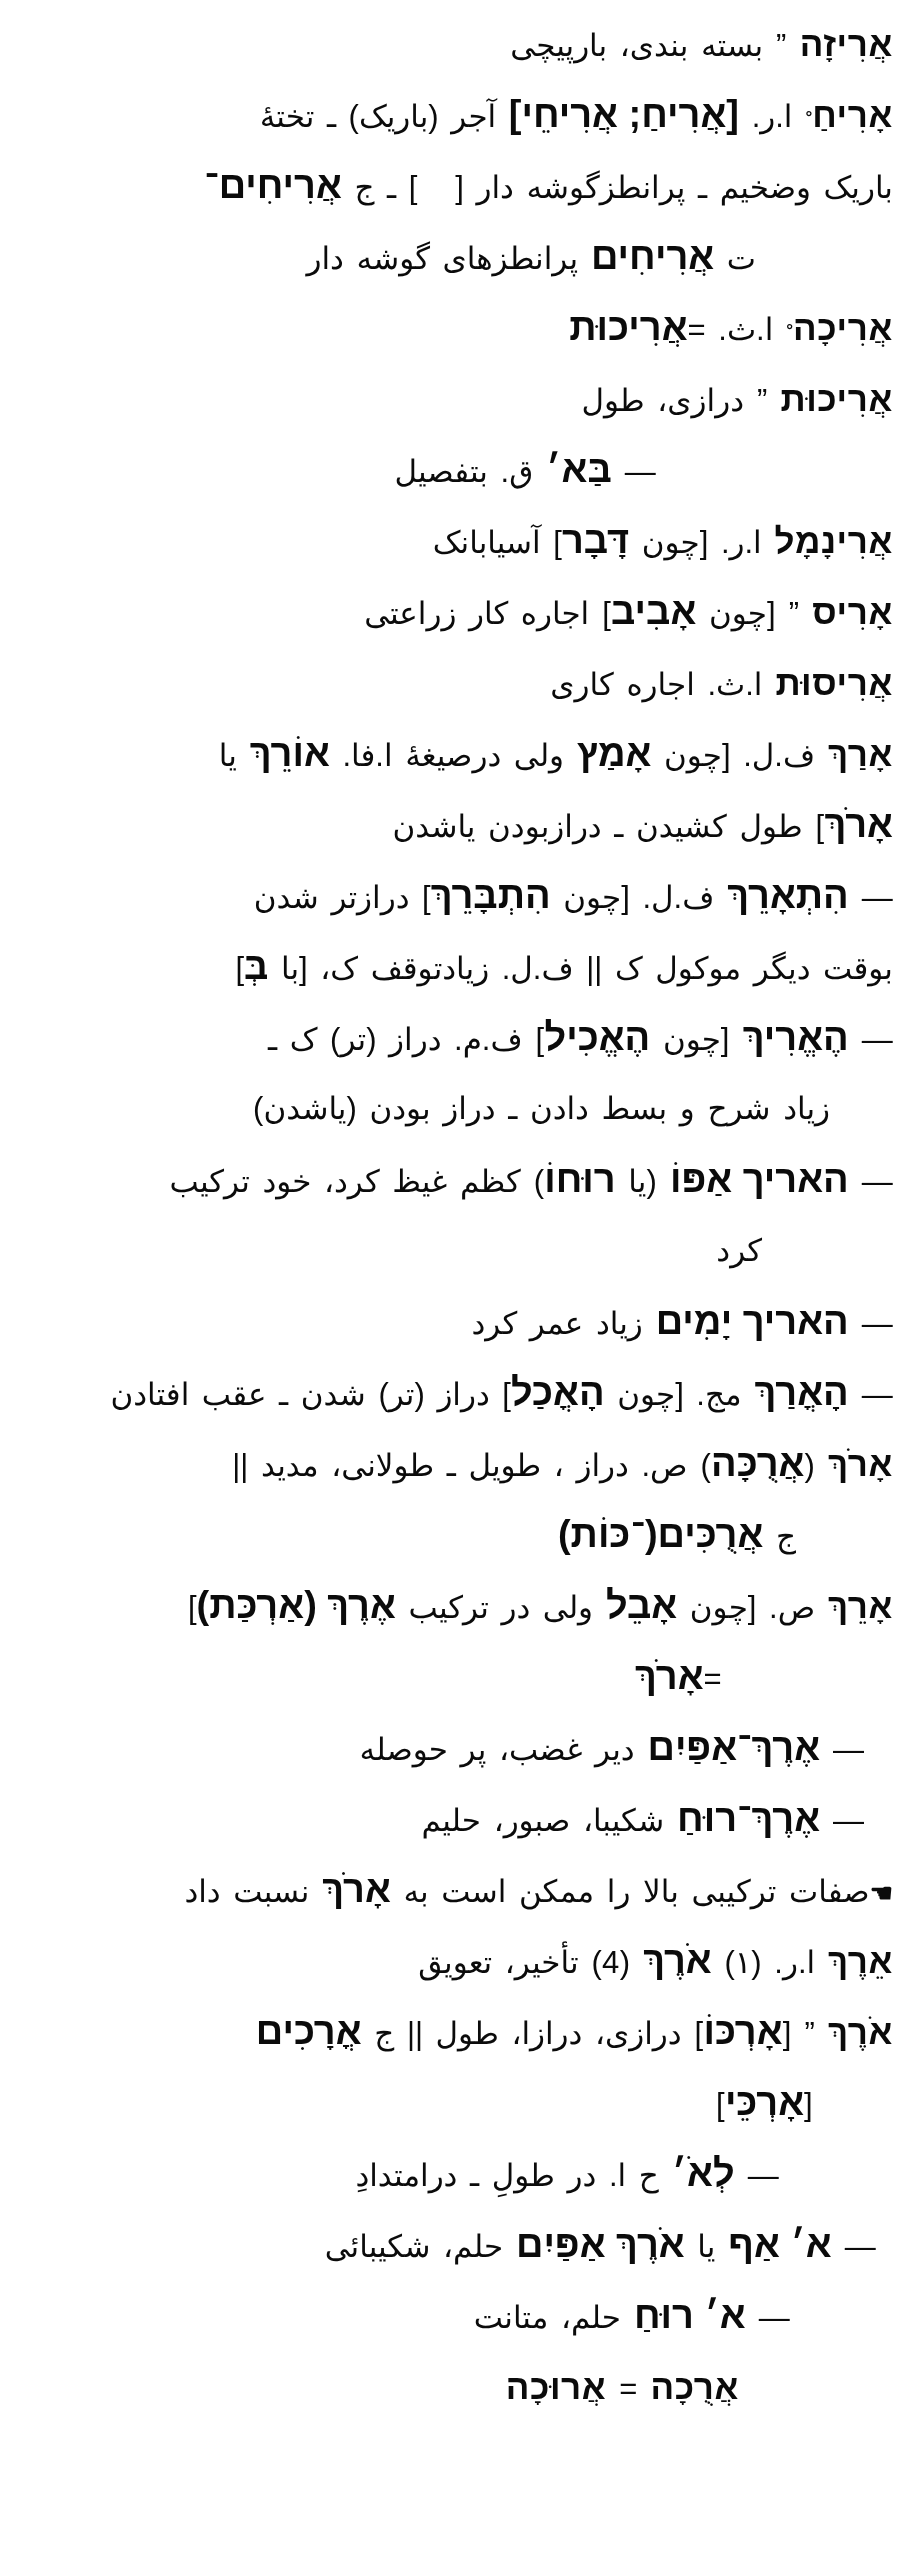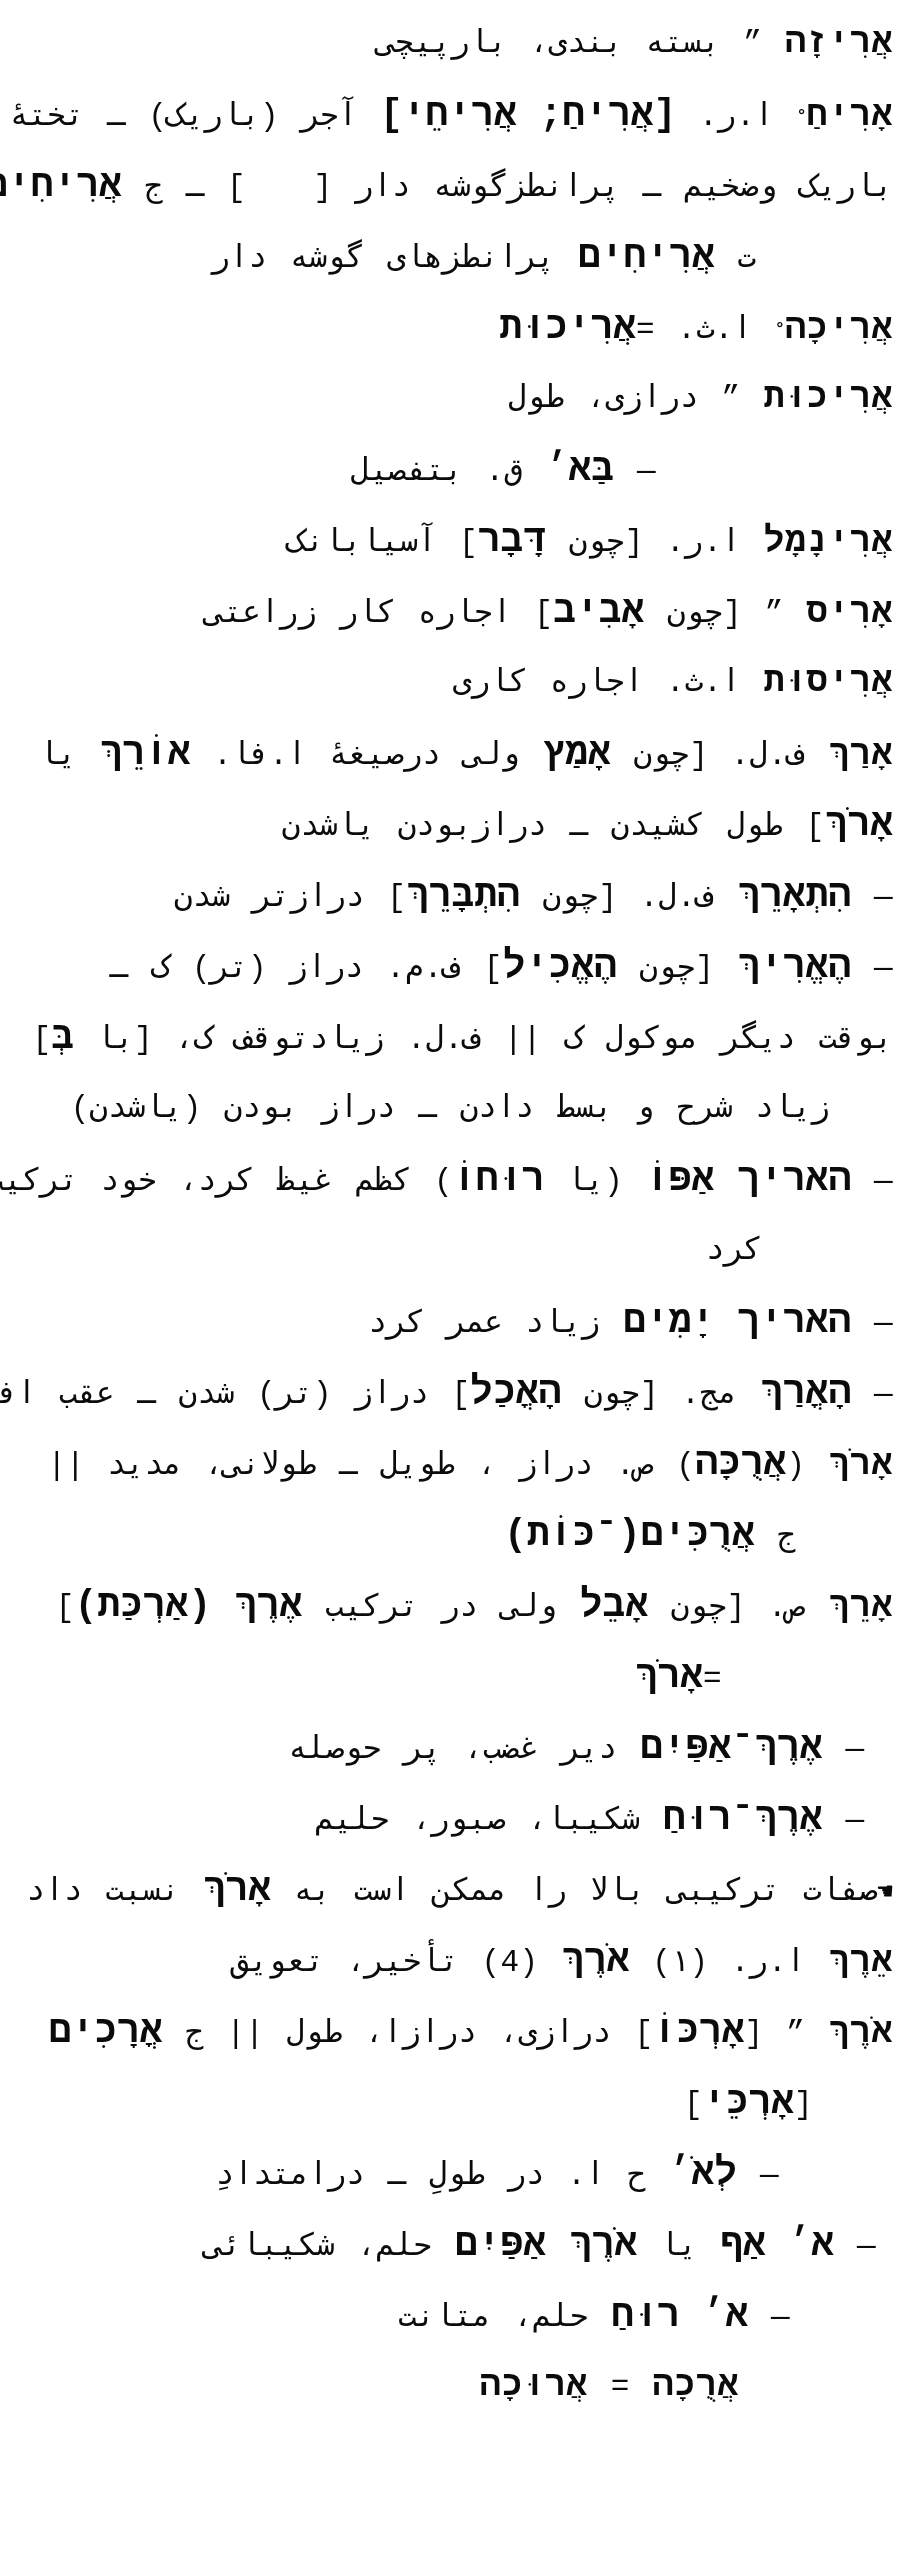--- a/index.html
+++ b/index.html
@@ -2,21 +2,21 @@
 <html lang="fa" style="font-size:9.1px"><head>
 <meta charset="utf-8">
 <style>
   html,body{margin:0;padding:0;background:#ffffff;}
   body{width:918px;height:2576px;overflow:hidden;}
   .page{
     direction:rtl;
     box-sizing:border-box;
     width:918px;height:2576px;
     padding:8px 25px 0 17px;
-    font-family:Liberation Mono, monospace;
+    font-family:Liberation Sans, sans-serif;
     color:#0b0b0b;
   }
   .line{
     height:71px;
     line-height:71px;
     text-align:right;
     white-space:nowrap;
   }
   
   .seg-p{
@@ -58,22 +58,22 @@
       <div class="line" style="padding-right: 137px;"><span class="seg-p">ت </span><span class="seg-b">אֲרִיחִים</span><span class="seg-p"> پرانطزهای گوشه دار</span></div>
       <div class="line"><span class="seg-h">אֲרִיכָה</span><span class="seg-s">°</span><span class="seg-p"> ا.ث. =</span><span class="seg-b">אֲרִיכוּת</span></div>
       <div class="line"><span class="seg-h">אֲרִיכוּת</span><span class="seg-p"> ” درازی، طول</span></div>
       <div class="line" style="padding-right: 237px;"><span class="seg-p">— </span><span class="seg-b">בַּא׳</span><span class="seg-p"> ق. بتفصیل</span></div>
       <div class="line"><span class="seg-h">אֲרִינָמָל</span><span class="seg-p"> ا.ر. [چون </span><span class="seg-b">דָּבָר</span><span class="seg-p">] آسیابانک</span></div>
       <div class="line"><span class="seg-h">אָרִיס</span><span class="seg-p"> ” [چون </span><span class="seg-b">אָבִיב</span><span class="seg-p">] اجاره کار زراعتی</span></div>
       <div class="line"><span class="seg-h">אֲרִיסוּת</span><span class="seg-p"> ا.ث. اجاره کاری</span></div>
       <div class="line"><span class="seg-h">אָרַךְ</span><span class="seg-p"> ف.ل. [چون </span><span class="seg-b">אָמַץ</span><span class="seg-p"> ولی درصیغهٔ ا.فا. </span><span class="seg-b">אוֹרֵךְ</span><span class="seg-p"> یا</span></div>
       <div class="line"><span class="seg-b">אָרֹךְ</span><span class="seg-p">] طول کشیدن ـ درازبودن یاشدن</span></div>
       <div class="line"><span class="seg-p">— </span><span class="seg-b">הִתְאָרֵךְ</span><span class="seg-p"> ف.ل. [چون </span><span class="seg-b">הִתְבָּרֵךְ</span><span class="seg-p">] درازتر شدن</span></div>
+      <div class="line"><span class="seg-p">بوقت دیگر موکول ک || ف.ل. زیادتوقف ک، [با </span><span class="seg-b">בְּ</span><span class="seg-p">]</span></div>
       <div class="line"><span class="seg-p">— </span><span class="seg-b">הֶאֱרִיךְ</span><span class="seg-p"> [چون </span><span class="seg-b">הֶאֱכִיל</span><span class="seg-p">] ف.م. دراز (تر) ک ـ</span></div>
-      <div class="line"><span class="seg-p">بوقت دیگر موکول ک || ف.ل. زیادتوقف ک، [با </span><span class="seg-b">בְּ</span><span class="seg-p">]</span></div>
       <div class="line" style="padding-right: 63px;"><span class="seg-p">زیاد شرح و بسط دادن ـ دراز بودن (یاشدن)</span></div>
       <div class="line"><span class="seg-p">— </span><span class="seg-b">האריך אַפּוֹ</span><span class="seg-p"> (یا </span><span class="seg-b">רוּחוֹ</span><span class="seg-p">) کظم غیظ کرد، خود ترکیب</span></div>
       <div class="line" style="padding-right: 131px;"><span class="seg-p">کرد</span></div>
       <div class="line"><span class="seg-p">— </span><span class="seg-b">האריך יָמִים</span><span class="seg-p"> زیاد عمر کرد</span></div>
       <div class="line"><span class="seg-p">— </span><span class="seg-b">הָאֳרַךְ</span><span class="seg-p"> مج. [چون </span><span class="seg-b">הָאֳכַל</span><span class="seg-p">] دراز (تر) شدن ـ عقب افتادن</span></div>
       <div class="line"><span class="seg-h">אָרֹךְ</span><span class="seg-p"> (</span><span class="seg-b">אֲרֻכָּה</span><span class="seg-p">) ص. دراز ، طویل ـ طولانی، مدید ||</span></div>
       <div class="line" style="padding-right: 97px;"><span class="seg-p">ج </span><span class="seg-b">אֲרֻכִּים(־כּוֹת)</span></div>
       <div class="line"><span class="seg-h">אָרֵךְ</span><span class="seg-p"> ص. [چون </span><span class="seg-b">אָבֵל</span><span class="seg-p"> ولی در ترکیب </span><span class="seg-b">אֶרֶךְ (אַרְכַּת)</span><span class="seg-p">]</span></div>
       <div class="line" style="padding-right: 171px; text-align: right;"><span class="seg-p">=</span><span class="seg-b">אָרֹךְ</span></div>
       <div class="line" style="padding-right: 28.6px;"><span class="seg-p">— </span><span class="seg-b">אֶרֶךְ־אַפַּיִם</span><span class="seg-p"> دیر غضب، پر حوصله</span></div>

